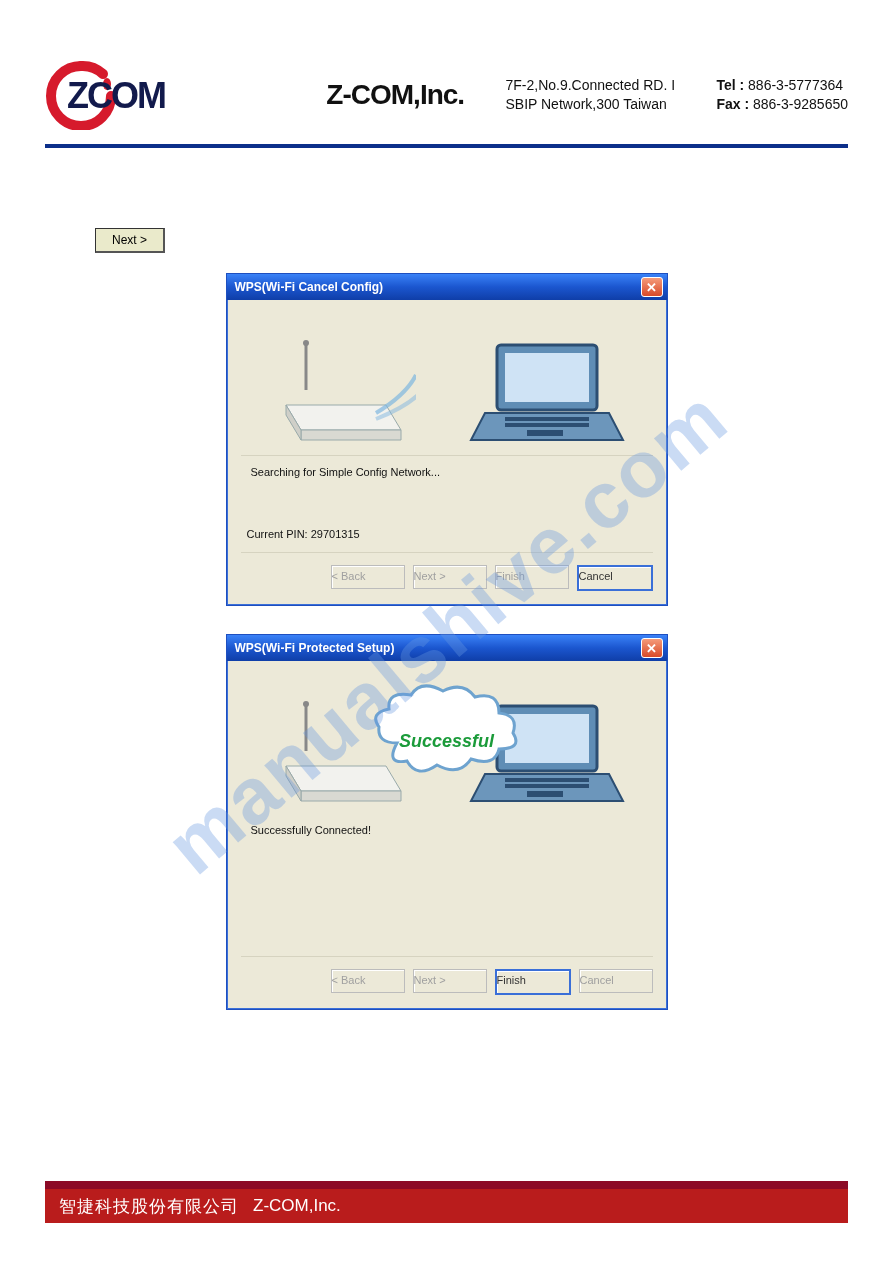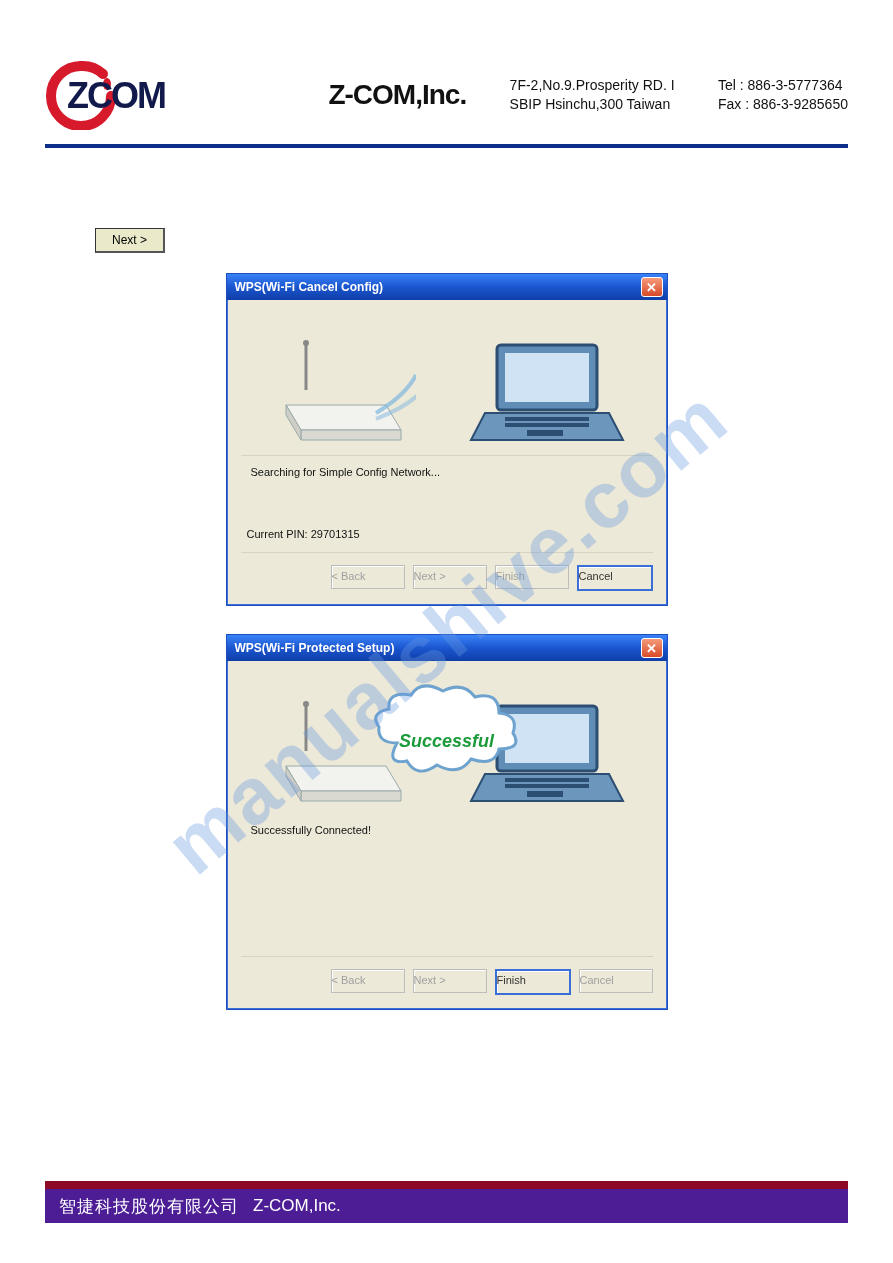--- a/index.html
+++ b/index.html
@@ -42,21 +42,21 @@
   .addr {
     font-size: 14px;
     color: #111;
     line-height: 1.35;
   }
   .contact {
     font-size: 14px;
     color: #111;
     line-height: 1.35;
   }
-  .contact .lbl { font-weight: normal; }
+  .contact .lbl { font-weight: bold; }
 
   
   .watermark {
     position: absolute;
     left: 50%; top: 50%;
     transform: translate(-50%, -50%) rotate(-40deg);
     font-size: 80px;
     font-weight: bold;
     color: rgba(103, 152, 224, 0.35);
     white-space: nowrap;
@@ -170,21 +170,21 @@
   
   .footer {
     position: absolute;
     left: 45px; right: 45px; bottom: 40px;
   }
   .footer-bar-top {
     height: 8px; background: #8c0a26;
   }
   .footer-bar-main {
     height: 34px;
-    background: #4c1d95;
+    background: #b91c1c;
     color: #fff;
     display: flex;
     align-items: center;
     gap: 14px;
     padding-left: 14px;
     font-size: 17px;
     text-align: center;
   }
   .footer-bar-main .cn { letter-spacing: 1px; }
 
@@ -199,22 +199,22 @@
     <div class="logo-wrap">
       <svg class="logo-svg" viewBox="0 0 240 70">
         <path d="M36 6 A30 30 0 1 0 66 36" fill="none" stroke="#d61a2c" stroke-width="10" stroke-linecap="round"></path>
         <path d="M36 6 A30 30 0 0 1 58 14" fill="none" stroke="#d61a2c" stroke-width="10" stroke-linecap="round"></path>
         <ellipse cx="62" cy="24" rx="4" ry="6" fill="#d61a2c"></ellipse>
         <text x="22" y="48" font-family="Arial Black, Arial" font-size="36" font-weight="900" fill="#121a4c" letter-spacing="-2">ZCOM</text>
       </svg>
     </div>
     <div class="company">Z-COM,Inc.</div>
     <div class="addr">
-      <div>7F-2,No.9.Prosperity RD. I</div>
-      <div>SBIP Hsinchu,300 Taiwan</div>
+      <div>7F-2,No.9.Connected RD. I</div>
+      <div>SBIP Network,300 Taiwan</div>
     </div>
     <div class="contact">
       <div><span class="lbl">Tel :</span> <span>886-3-5777364</span></div>
       <div><span class="lbl">Fax :</span> <span>886-3-9285650</span></div>
     </div>
   </div>
 
   <div class="watermark">manualshive.com</div>
 
   

